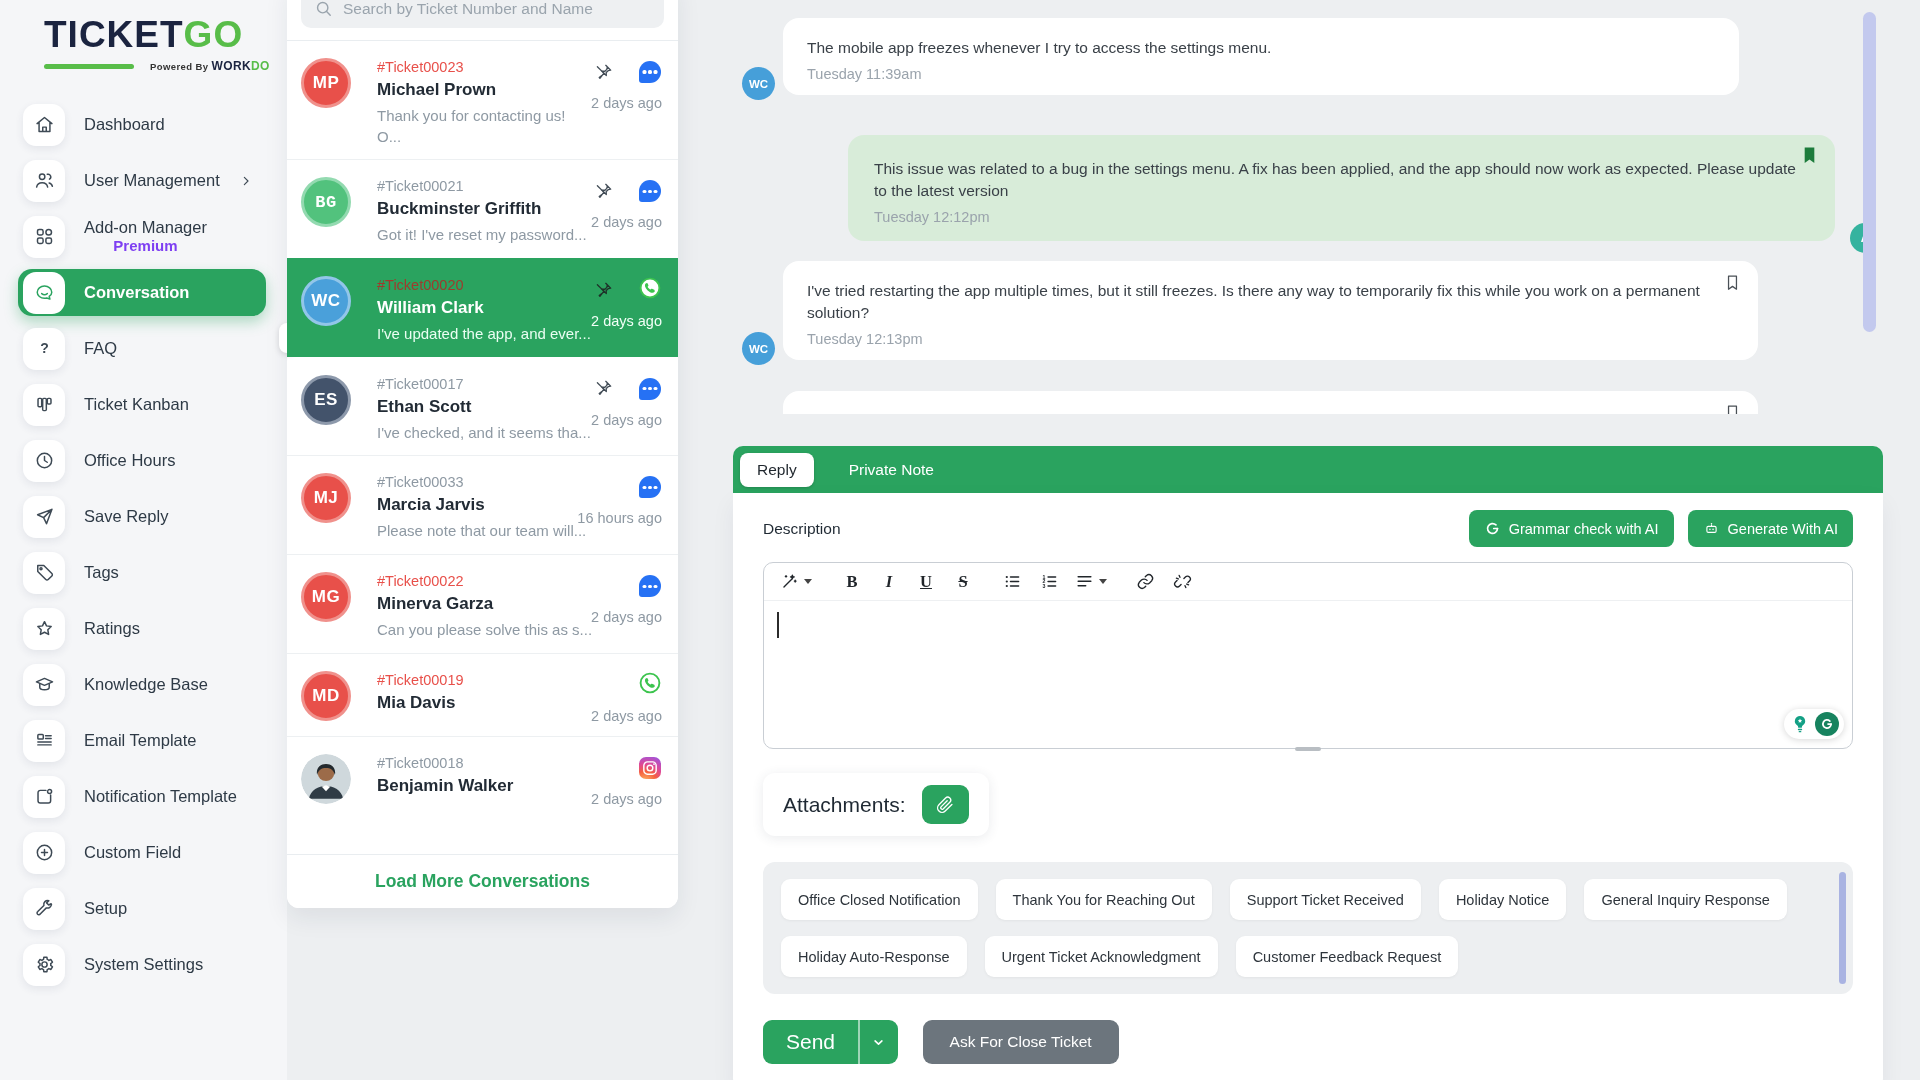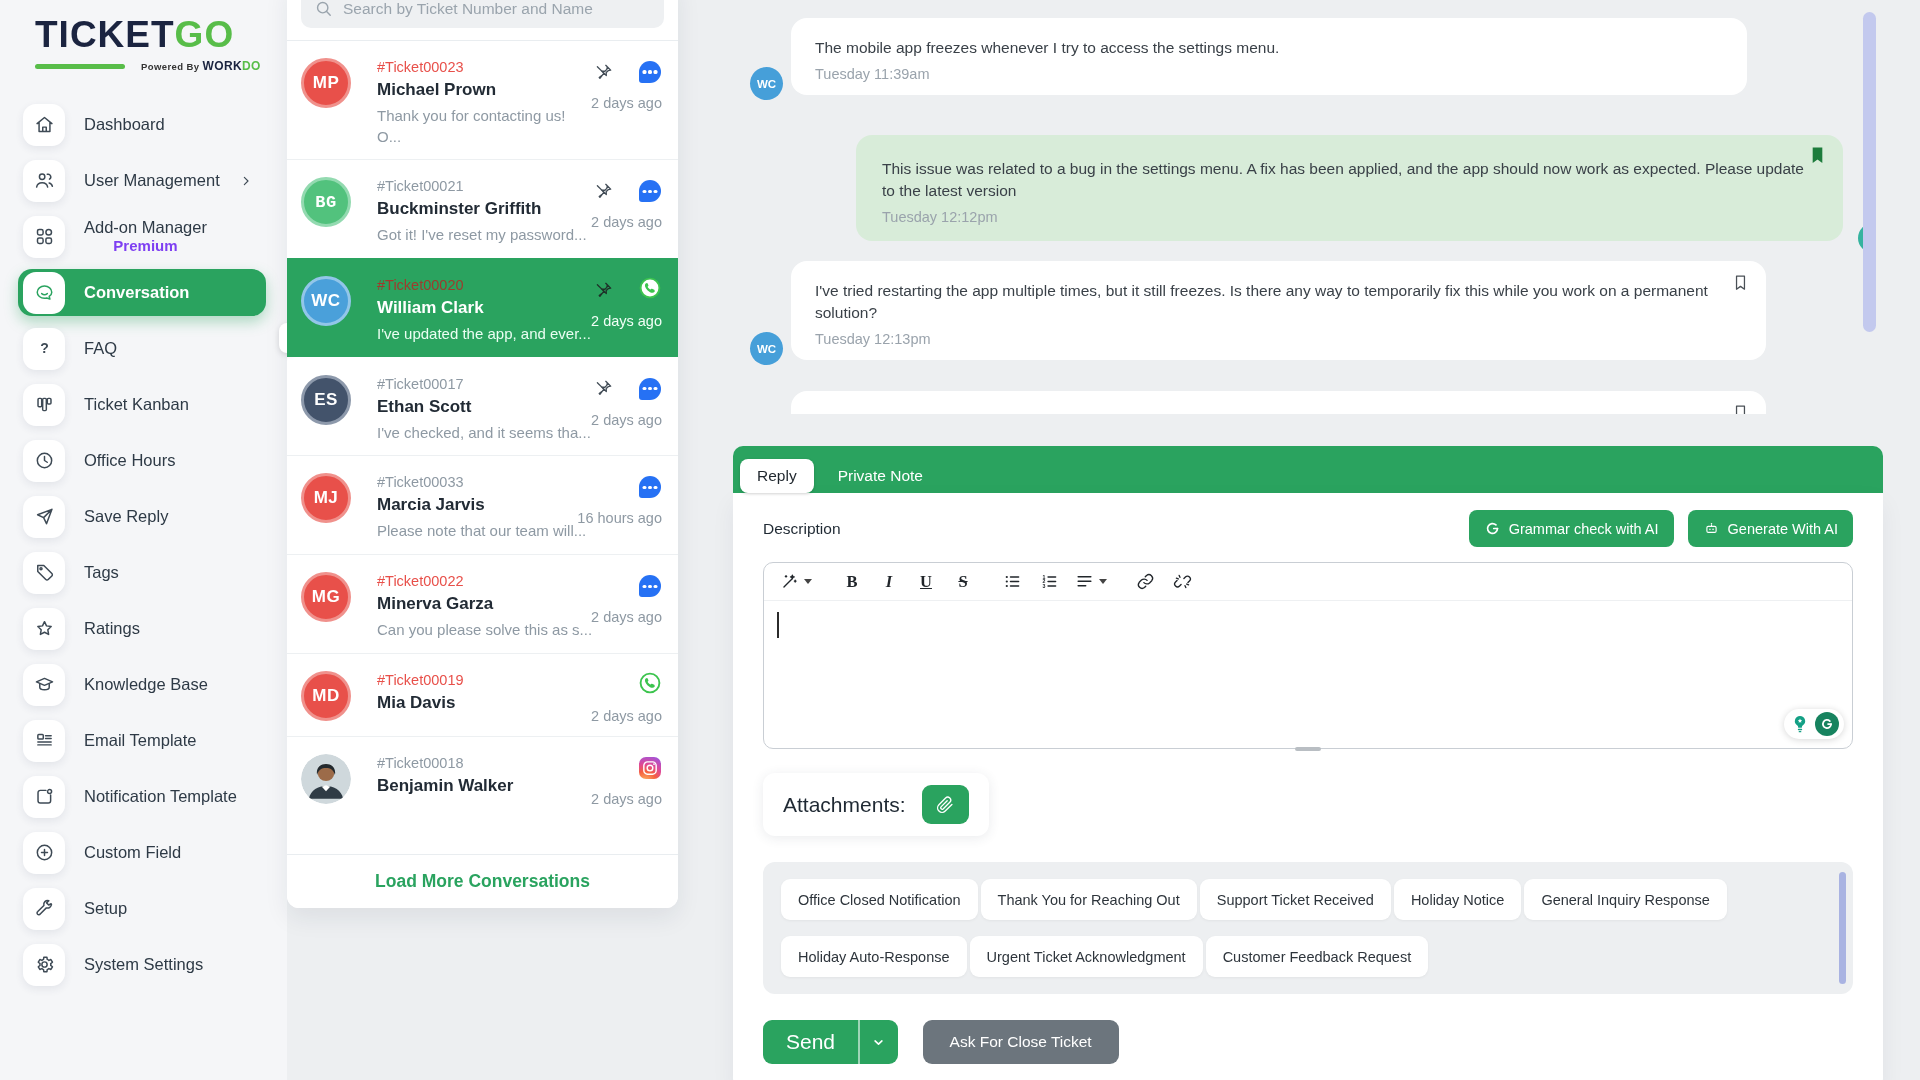--- a/index.html
+++ b/index.html
@@ -1,21 +1,21 @@
 <!DOCTYPE html>
 <html><head>
 <meta charset="utf-8">
 <style>
   *{box-sizing:border-box;margin:0;padding:0}
   html,body{width:1920px;height:1080px;overflow:hidden}
   body{font-family:"Liberation Sans",sans-serif;background:#edeff1;color:#2e3a46;position:relative}
 
   
   .sidebar{position:absolute;left:0;top:0;width:287px;height:1080px;background:#f5f6f8}
-  .logo{padding:16px 0 0 35px}
+  .logo{padding:16px 0 0 44px}
   .logo-text{font-size:37px;font-weight:800;letter-spacing:1px;line-height:1}
   .logo-text .lt{color:#1b2440}
   .logo-text .lg{color:#58bd49}
   .logo-sub{display:flex;align-items:center;gap:16px;margin-top:6px}
   .logo-bar{width:90px;height:5px;background:#58bd49;border-radius:3px}
   .powered{font-size:9.5px;font-weight:700;color:#333;letter-spacing:.4px}
   .powered .b1{color:#1b2440;font-size:12px}
   .powered .b2{color:#58bd49;font-size:12px}
   .menu{margin-top:28px;padding-left:18px;display:flex;flex-direction:column;gap:9px}
   .side-item{display:flex;align-items:center;height:47px;width:248px;border-radius:14px;padding:0 12px 0 5px;cursor:pointer}
@@ -63,40 +63,40 @@
   .ch-ic{width:24px;height:24px;display:flex;align-items:center;justify-content:center}
   .messenger{width:22px;height:22px;background:#2671f4;border-radius:11px 11px 11px 3px;display:flex;align-items:center;justify-content:center}
   .messenger::after{content:"";width:3.2px;height:3.2px;border-radius:50%;background:#fff;box-shadow:5.5px 0 0 #fff,-5.5px 0 0 #fff}
   .whatsapp svg{width:24px;height:24px}
   .instagram{width:22px;height:22px;border-radius:7px;background:radial-gradient(circle at 28% 118%,#fdc468,#f56040 38%,#df4996 62%,#a254d8 92%);display:flex;align-items:center;justify-content:center}
   .instagram svg{width:20px;height:20px}
   .load-more{height:54px;border:none;border-top:1px solid #e9edf0;background:#fff;color:#2aa35f;font-size:17.5px;font-weight:600;border-radius:0 0 12px 12px;cursor:pointer;font-family:inherit}
 
   
   .chat{position:absolute;left:700px;top:0;right:0;height:1080px}
-  .messages{position:absolute;left:14px;top:0;width:1160px;height:414px;overflow:hidden}
+  .messages{position:absolute;left:6px;top:0;width:1160px;height:414px;overflow:hidden}
   .msg{position:relative;border-radius:16px;background:#fff;padding:19px 24px 13px}
   .msg.right{background:#d8ecd9;padding:23px 26px 16px}
   .msg:nth-child(1){margin:18px 0 0 77px;width:956px}
   .msg:nth-child(2){margin:40px 31px 16px auto;width:987px}
   .msg:nth-child(3){margin:20px 0 0 77px;width:975px}
   .msg:nth-child(4){margin:31px 0 0 77px;width:975px;min-height:80px}
   .m-text{font-size:15.5px;color:#3a4148;line-height:1.42}
   .m-time{font-size:14.5px;color:#9aa3ac;margin-top:7px}
   .chip-av{position:absolute;border-radius:50%;display:flex;align-items:center;justify-content:center;color:#fff;font-weight:600}
   .msg.left .chip-av{left:-41px;bottom:-5px;width:33px;height:33px;background:#469fd9;font-size:11.5px}
   .msg.right .chip-av{right:-45px;bottom:-12px;width:30px;height:30px;background:#35b39f;font-size:12px}
   .bm{position:absolute;top:10px;right:16px;width:19px;height:23px;cursor:pointer}
   .msg.right .bm{top:7px;right:15px;width:21px;height:26px}
   .bm svg{width:100%;height:100%}
   .chat-scroll{position:absolute;top:12px;right:44px;width:13px;height:320px;background:#c3c9ee;border-radius:7px;cursor:pointer}
 
   
   .reply-panel{position:absolute;left:33px;top:446px;width:1150px}
-  .reply-head{height:47px;background:#2aa35f;border-radius:10px 10px 0 0;display:flex;align-items:flex-end;padding-left:7px;gap:10px}
+  .reply-head{height:47px;background:#2aa35f;border-radius:10px 10px 0 0;display:flex;align-items:center;padding-left:7px;gap:21px}
   .tab{border:none;background:transparent;font-family:inherit;font-size:15.5px;cursor:pointer}
   .tab.tab-active{background:#fff;color:#1f262d;border-radius:8px;padding:8px 17px;box-shadow:0 1px 3px rgba(0,0,0,.18)}
   .tab.tab-plain{color:#fff;padding:8px 14px}
   .reply-body{background:#fff;border-radius:0 0 10px 10px;padding:17px 30px 24px;box-shadow:0 10px 24px rgba(30,40,60,.06)}
   .desc-row{display:flex;align-items:center;justify-content:space-between}
   .desc-label{font-size:15.5px;color:#1f2933;font-weight:500}
   .ai-group{display:flex;gap:14px}
   .ai-btn{background:#2aa35f;color:#fff;border:none;border-radius:8px;height:37px;padding:0 15px;font-size:14.5px;display:inline-flex;align-items:center;gap:8px;font-family:inherit;cursor:pointer}
   .ai-btn svg{width:17px;height:17px}
   .editor{margin-top:15px;border:1.5px solid #c9ced4;border-radius:10px;height:187px;position:relative;background:#fff}
@@ -112,21 +112,21 @@
   .bulb-ic{width:22px;height:22px;color:#14a085;cursor:pointer}
   .bulb-ic svg{width:100%;height:100%}
   .gcircle{width:24px;height:24px;border-radius:50%;background:#17835f;display:flex;align-items:center;justify-content:center;cursor:pointer}
   .gcircle svg{width:14px;height:14px}
   .resize{position:absolute;left:50%;bottom:-3px;transform:translateX(-50%);width:26px;height:4px;background:#b9bec3;border-radius:2px;cursor:ns-resize}
   .attach-card{margin-top:24px;display:inline-flex;align-items:center;gap:16px;padding:12px 20px;border-radius:12px;box-shadow:0 2px 12px rgba(50,60,80,.10)}
   .attach-label{font-size:21px;color:#1f2933}
   .attach-btn{width:47px;height:39px;background:#2aa35f;border:none;border-radius:9px;display:flex;align-items:center;justify-content:center;cursor:pointer}
   .attach-btn svg{width:18px;height:18px}
   .chips-panel{margin-top:26px;background:#edeff1;border-radius:12px;padding:17px 30px 17px 18px;position:relative}
-  .chips-row{display:flex;gap:3px}
+  .chips-row{display:flex;gap:18px}
   .chips-row + .chips-row{margin-top:16px}
   .chip{background:#fff;border:none;border-radius:9px;padding:0 17px;height:41px;display:inline-flex;align-items:center;font-size:14.5px;color:#2e353c;font-family:inherit;box-shadow:0 1px 3px rgba(0,0,0,.05);cursor:pointer;white-space:nowrap}
   .chips-scroll{position:absolute;right:7px;top:10px;width:7px;height:calc(100% - 20px);background:#a9b3e2;border-radius:4px;cursor:pointer}
   .send-row{margin-top:26px;display:flex;gap:25px}
   .send-split{display:flex;background:#2aa35f;border-radius:9px;overflow:hidden}
   .send-main{padding:0 23px;height:44px;color:#fff;font-size:21px;background:transparent;border:none;font-family:inherit;cursor:pointer}
   .send-sep{width:1.5px;background:rgba(255,255,255,.55)}
   .send-caret{width:38px;border:none;background:transparent;display:flex;align-items:center;justify-content:center;cursor:pointer}
   .send-caret svg{width:15px;height:15px}
   .ask-close{background:#6c757d;color:#fff;border:none;border-radius:9px;padding:0 27px;height:44px;font-size:15.5px;font-family:inherit;cursor:pointer}

